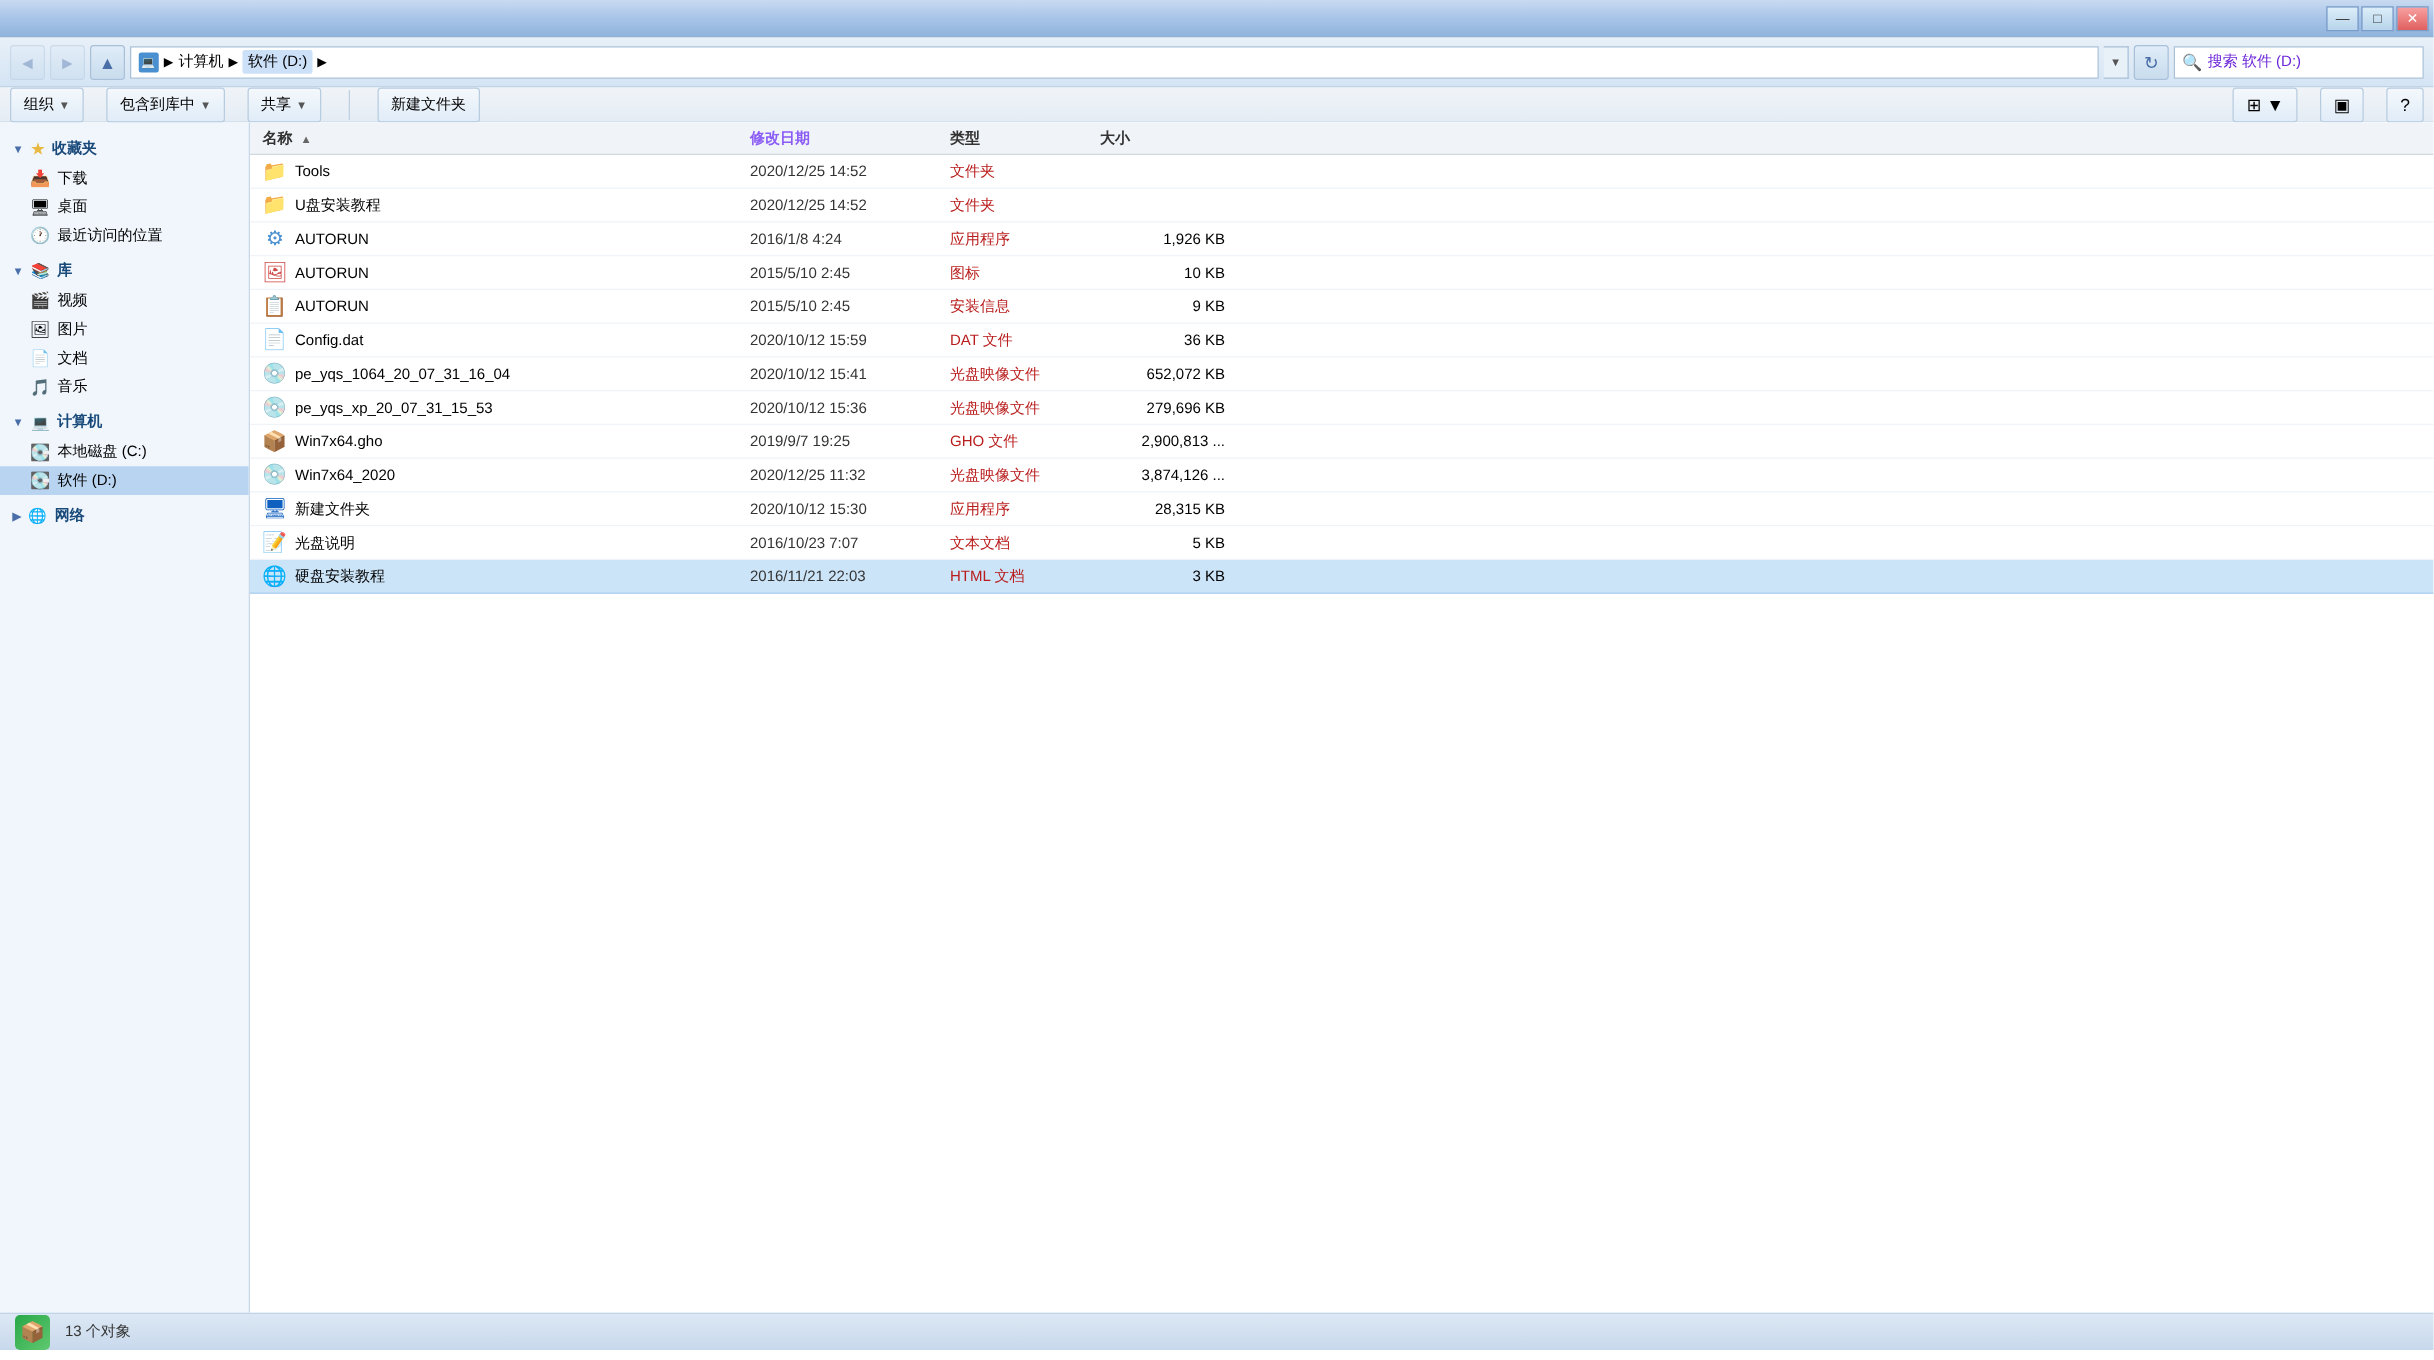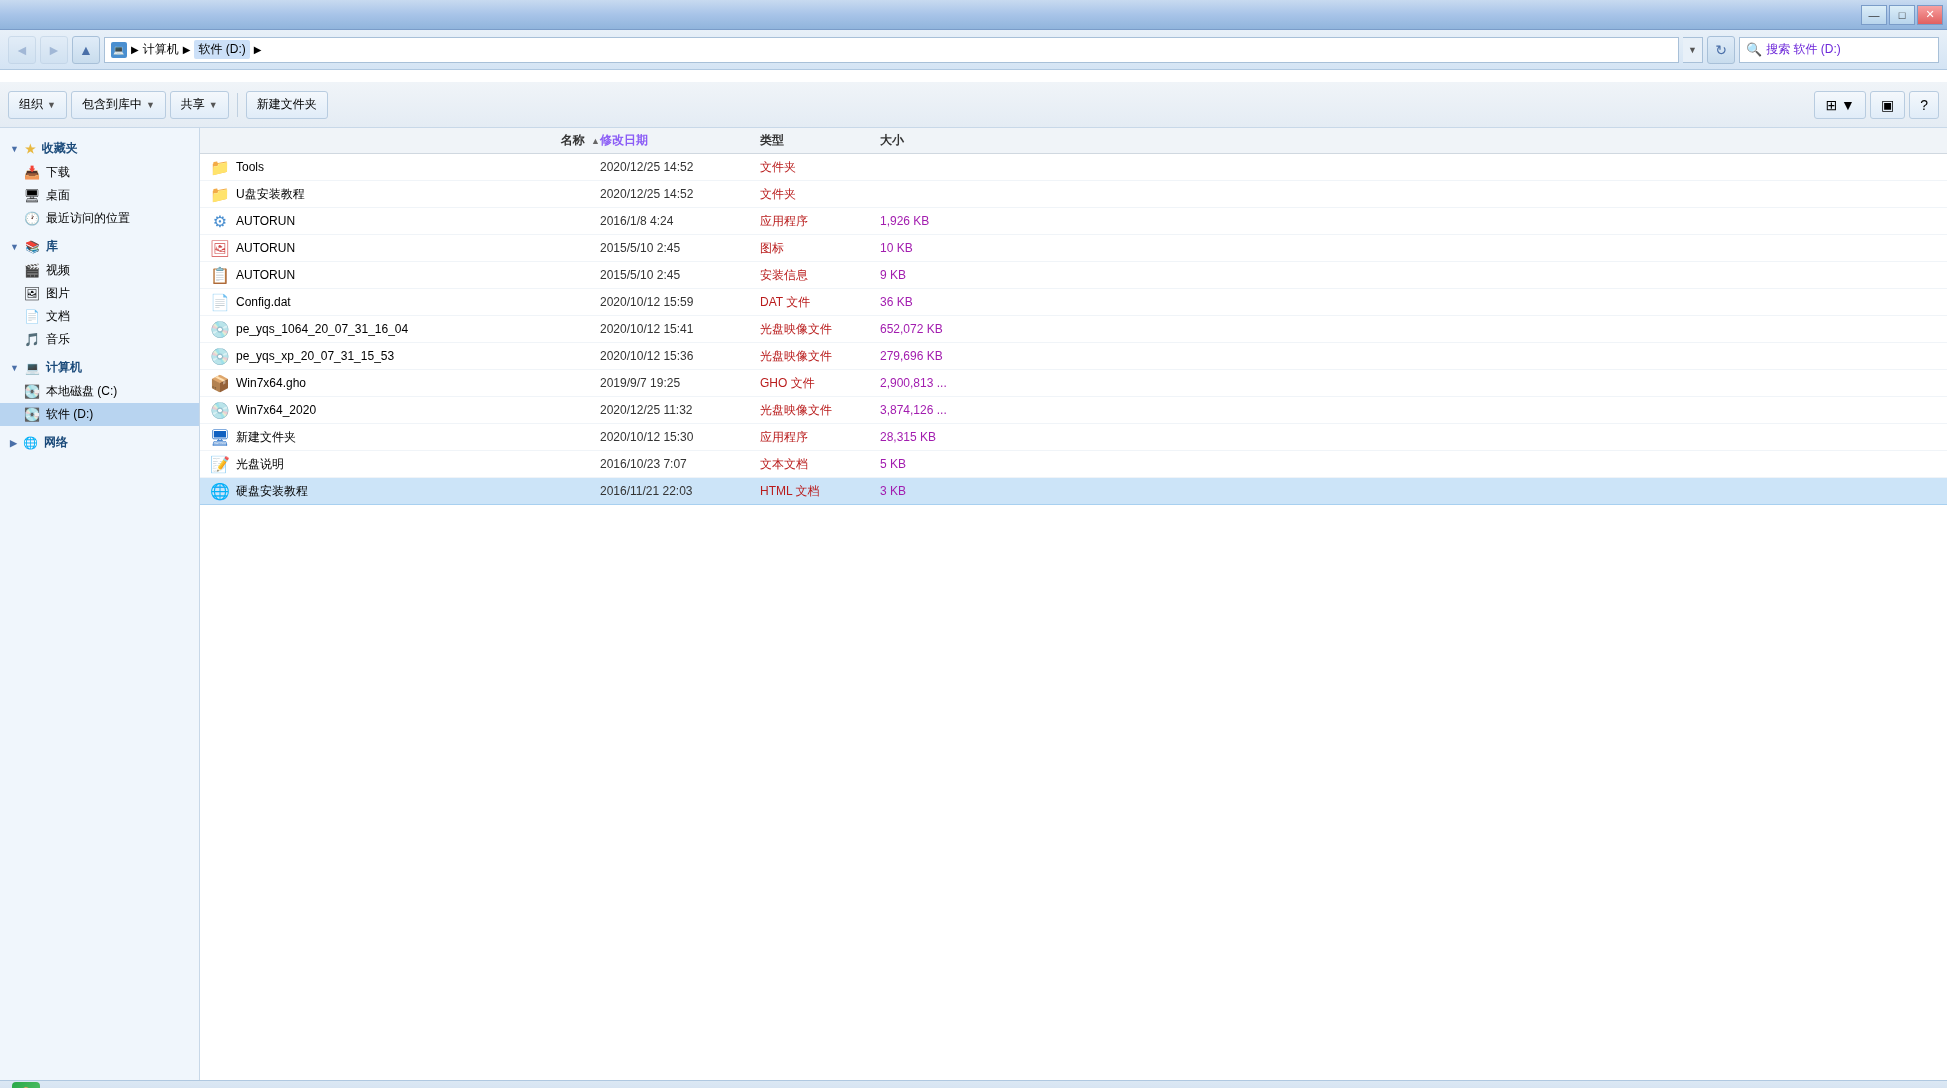--- a/index.html
+++ b/index.html
@@ -129,28 +129,27 @@
       align-items: center;
       padding: 0 6px;
       gap: 4px;
       font-size: 12px;
       color: #888;
     }
     .search-bar .search-icon { font-size: 13px; color: #4a8fd0; }
 
     
     .toolbar {
-      height: 46px;
+      height: 28px;
       background: linear-gradient(to bottom, #f0f4f8, #e4ecf4);
       display: flex;
       align-items: center;
       padding: 0 8px;
-      gap: 4px;
+      gap: 18px;
       border-bottom: 1px solid #c8d8e8;
-      margin-top: 12px;
     }
     .tool-btn {
       height: 28px;
       padding: 0 10px;
       background: linear-gradient(to bottom, #f4f8fc, #e0ecf8);
       border: 1px solid #b8cce0;
       border-radius: 3px;
       cursor: pointer;
       display: flex;
       align-items: center;
@@ -218,21 +217,21 @@
     .file-list-header {
       display: flex;
       align-items: center;
       padding: 4px 0;
       border-bottom: 1px solid #d0d8e0;
       background: #f0f4f8;
       position: sticky;
       top: 0;
       z-index: 1;
     }
-    .col-name { width: 400px; padding-left: 10px; font-size: 12px; font-weight: bold; color: #333; text-align: right; }
+    .col-name { width: 400px; padding-left: 10px; font-size: 12px; font-weight: bold; color: #333; }
     .col-date { width: 160px; font-size: 12px; font-weight: bold; color: #8b5cf6; }
     .col-type { width: 120px; font-size: 12px; font-weight: bold; color: #333; }
     .col-size { width: 120px; font-size: 12px; font-weight: bold; color: #333; }
 
     .file-row {
       display: flex;
       align-items: center;
       padding: 3px 0;
       border-bottom: 1px solid #f0f4f8;
       cursor: default;
@@ -241,21 +240,21 @@
     .file-row .file-name {
       width: 400px;
       padding-left: 10px;
       display: flex;
       align-items: center;
       gap: 6px;
       font-size: 12px;
     }
     .file-row .file-date { width: 160px; font-size: 12px; color: #333; }
     .file-row .file-type { width: 120px; font-size: 12px; color: #b91c1c; }
-    .file-row .file-size { width: 120px; font-size: 12px; color: #a21caf; padding-right: 20px; }
+    .file-row .file-size { width: 120px; font-size: 12px; color: #000000; text-align: right; padding-right: 20px; }
     .file-icon {
       width: 20px;
       height: 20px;
       display: flex;
       align-items: center;
       justify-content: center;
       font-size: 16px;
       flex-shrink: 0;
     }
 

